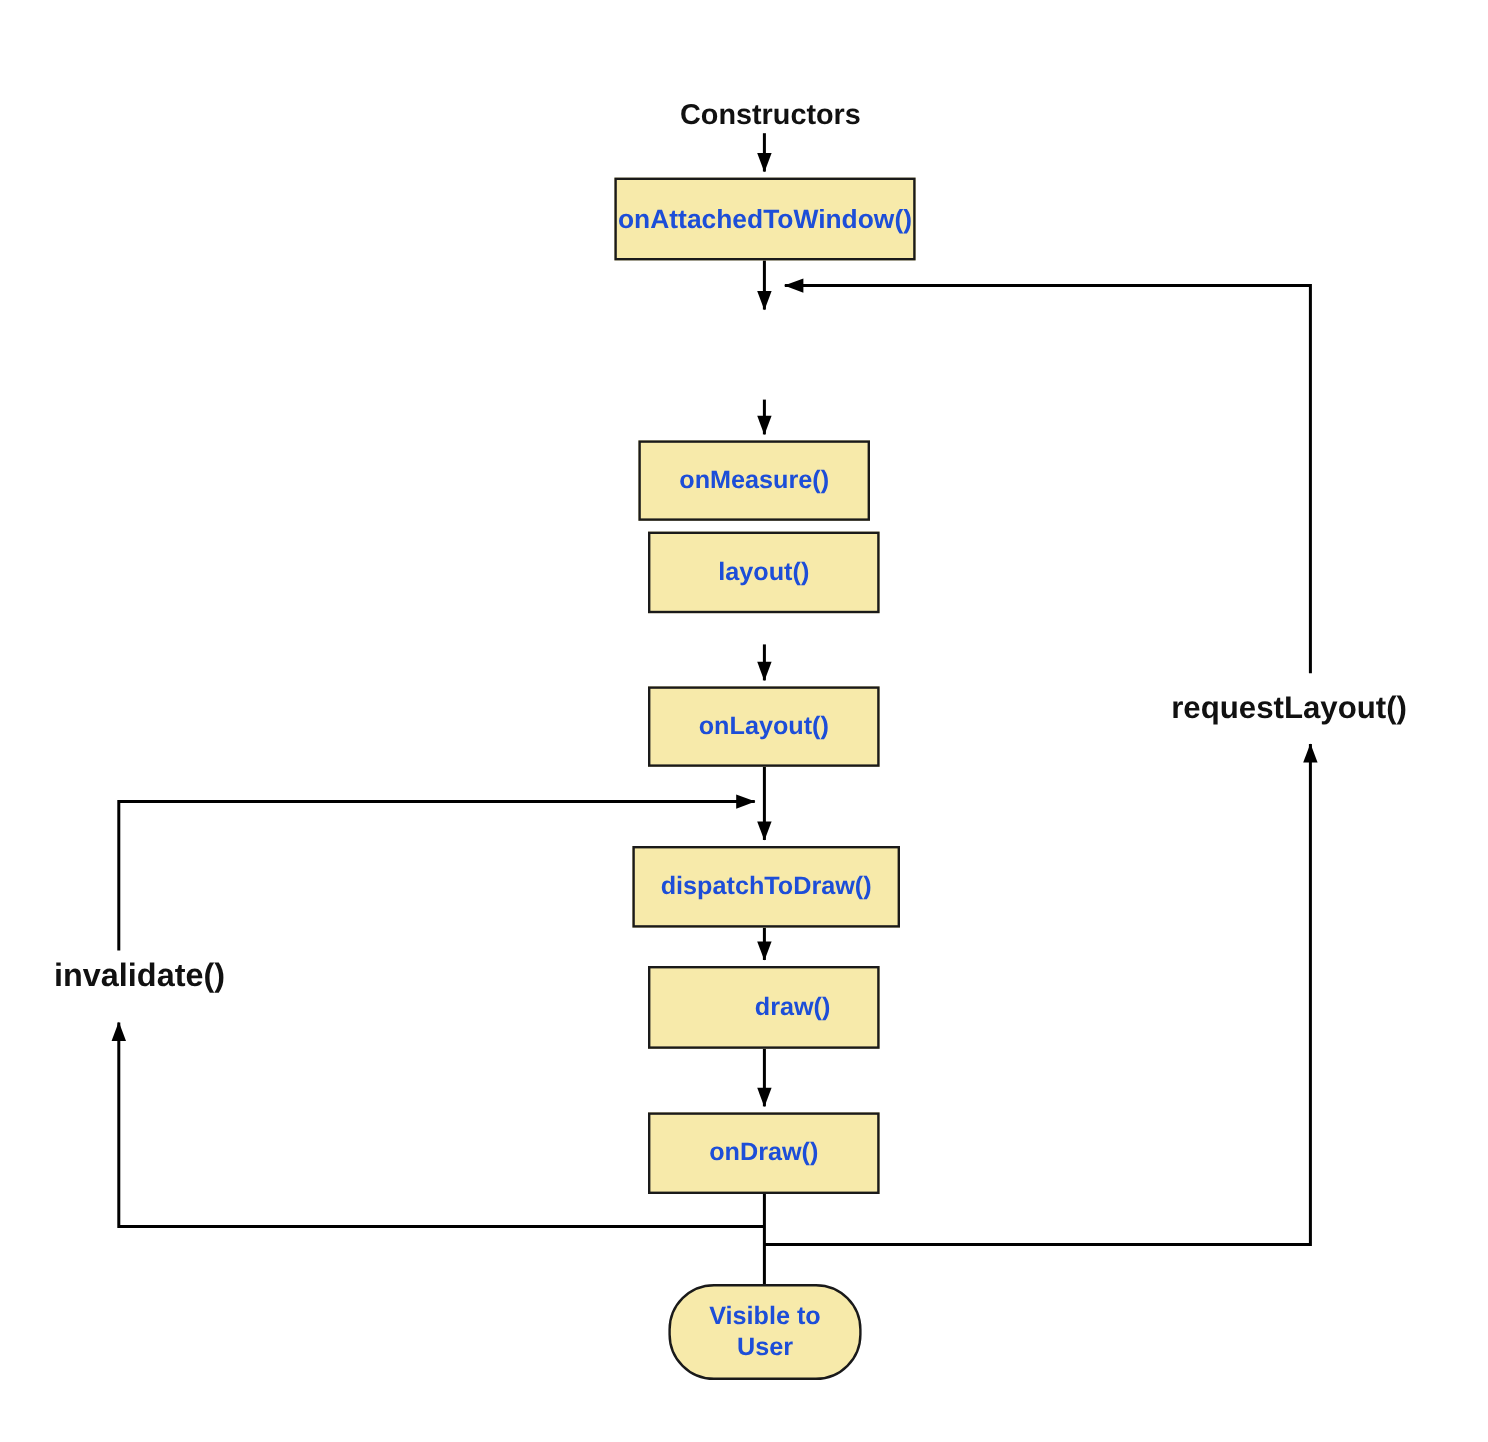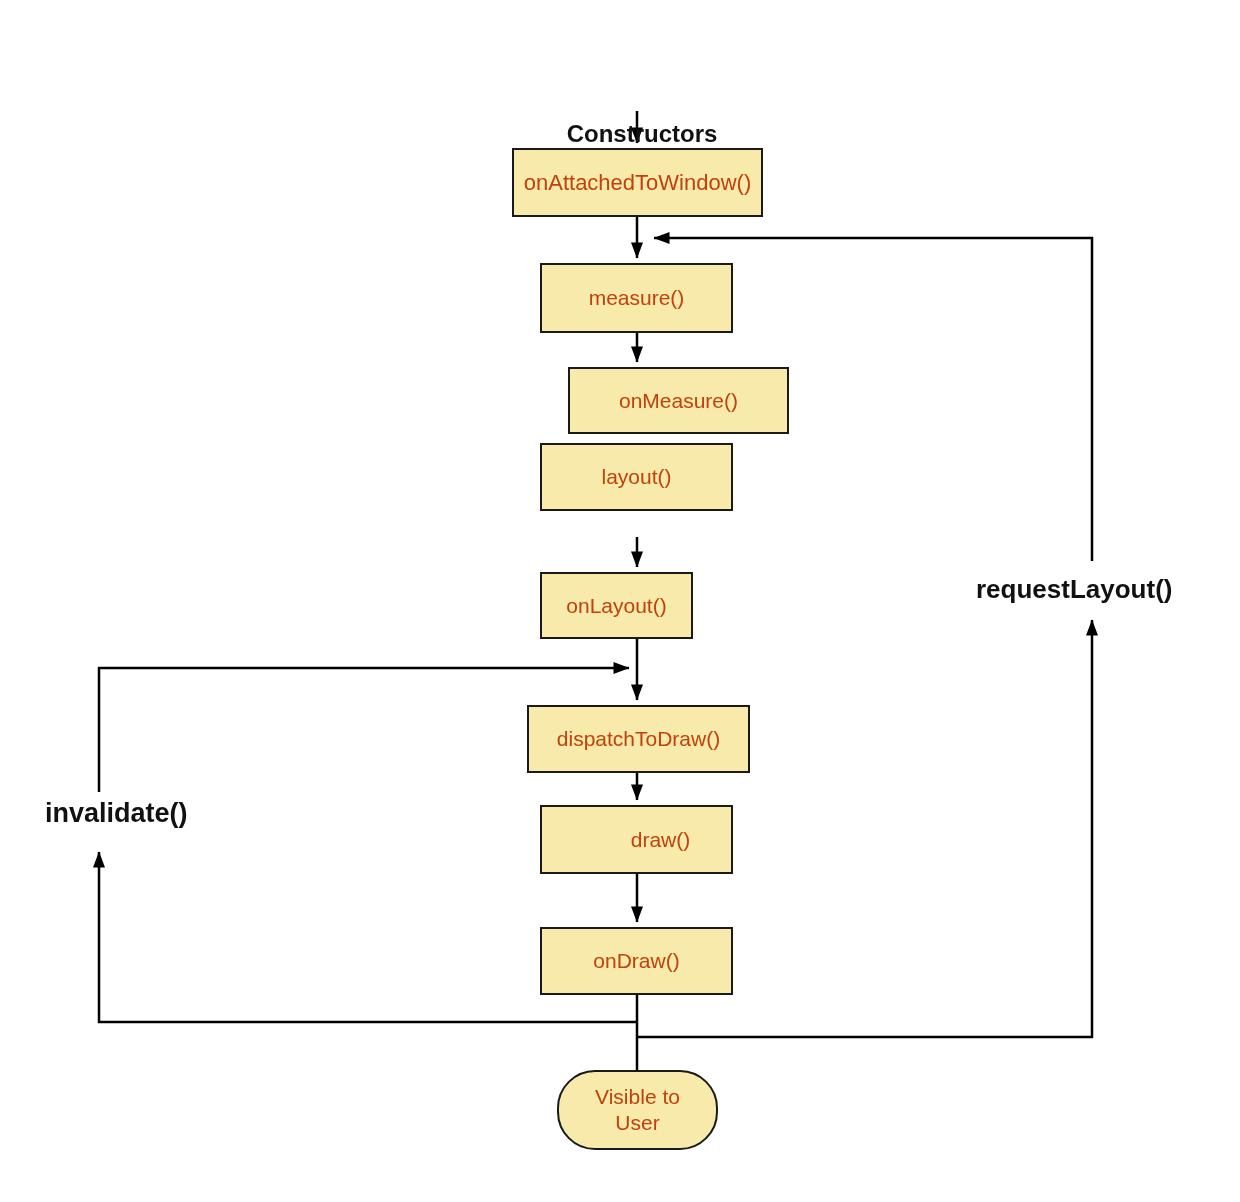--- a/index.html
+++ b/index.html
@@ -24,23 +24,23 @@
   }
   .node {
     position: absolute;
     box-sizing: border-box;
     background: #F7EAAA;
     border: 2.5px solid #1A1A1A;
     display: flex;
     align-items: center;
     justify-content: center;
     text-align: center;
-    font-weight: normal;
+    font-weight: bold;
     font-size: 21px;
-    color: #c2410c;
+    color: #1d4ed8;
     white-space: nowrap;
   }
   .node.terminal {
     border-radius: 38px;
     white-space: normal;
     line-height: 1.25;
     padding: 0 22px;
     font-size: 21px;
   }
   .label {
@@ -74,35 +74,34 @@
     <path class="wire" d="M 637 874 L 637 922" marker-end="url(#arrow)"></path>
     <path class="wire" d="M 637 995 L 637 1070"></path>
 
     <path class="wire" d="M 637 1022 L 99 1022 L 99 852" marker-end="url(#arrow)"></path>
     <path class="wire" d="M 99 792 L 99 668 L 629 668" marker-end="url(#arrow)"></path>
 
     <path class="wire" d="M 637 1037 L 1092 1037 L 1092 620" marker-end="url(#arrow)"></path>
     <path class="wire" d="M 1092 561 L 1092 238 L 654 238" marker-end="url(#arrow)"></path>
   </svg>
 
-  <div class="label entry" style="left:542px; top:82px;margin-top:38px;">Constructors</div>
+  <div class="label entry" style="left:542px; top:82px;">Constructors</div>
 
   <div class="label loop-left" style="left:26px; top:798px;margin-left:19px;">invalidate()</div>
 
   <div class="label loop-right" style="left:976px; top:574px;">requestLayout()</div>
 
   <div class="node" style="left:512px; top:148px; width:251px; height:69px; font-size:22px;">onAttachedToWindow()</div>
 
-  <div class="node" style="left:540px; top:263px; width:193px; height:70px;">measure()</div>
 
-  <div class="node" style="left:568px; top:367px; width:221px; height:67px;">onMeasure()</div>
+  <div class="node" style="left:532px; top:367px; width:193px; height:67px;">onMeasure()</div>
 
   <div class="node" style="left:540px; top:443px; width:193px; height:68px;">layout()</div>
 
-  <div class="node" style="left:540px; top:572px; width:153px; height:67px;">onLayout()</div>
+  <div class="node" style="left:540px; top:572px; width:193px; height:67px;">onLayout()</div>
 
   <div class="node" style="left:527px; top:705px; width:223px; height:68px;">dispatchToDraw()</div>
 
   <div class="node" style="left:540px; top:805px; width:193px; height:69px;padding-left:48px;">draw()</div>
 
   <div class="node terminal" style="left:557px; top:1070px; width:161px; height:80px;">Visible to User</div>
 
   <div class="node" style="left:540px; top:927px; width:193px; height:68px;">onDraw()</div>
 
 </div>

